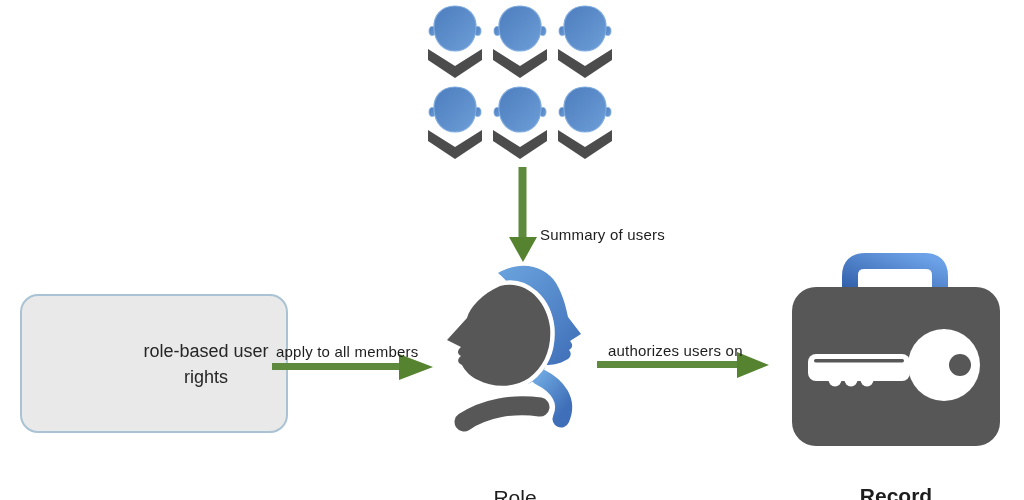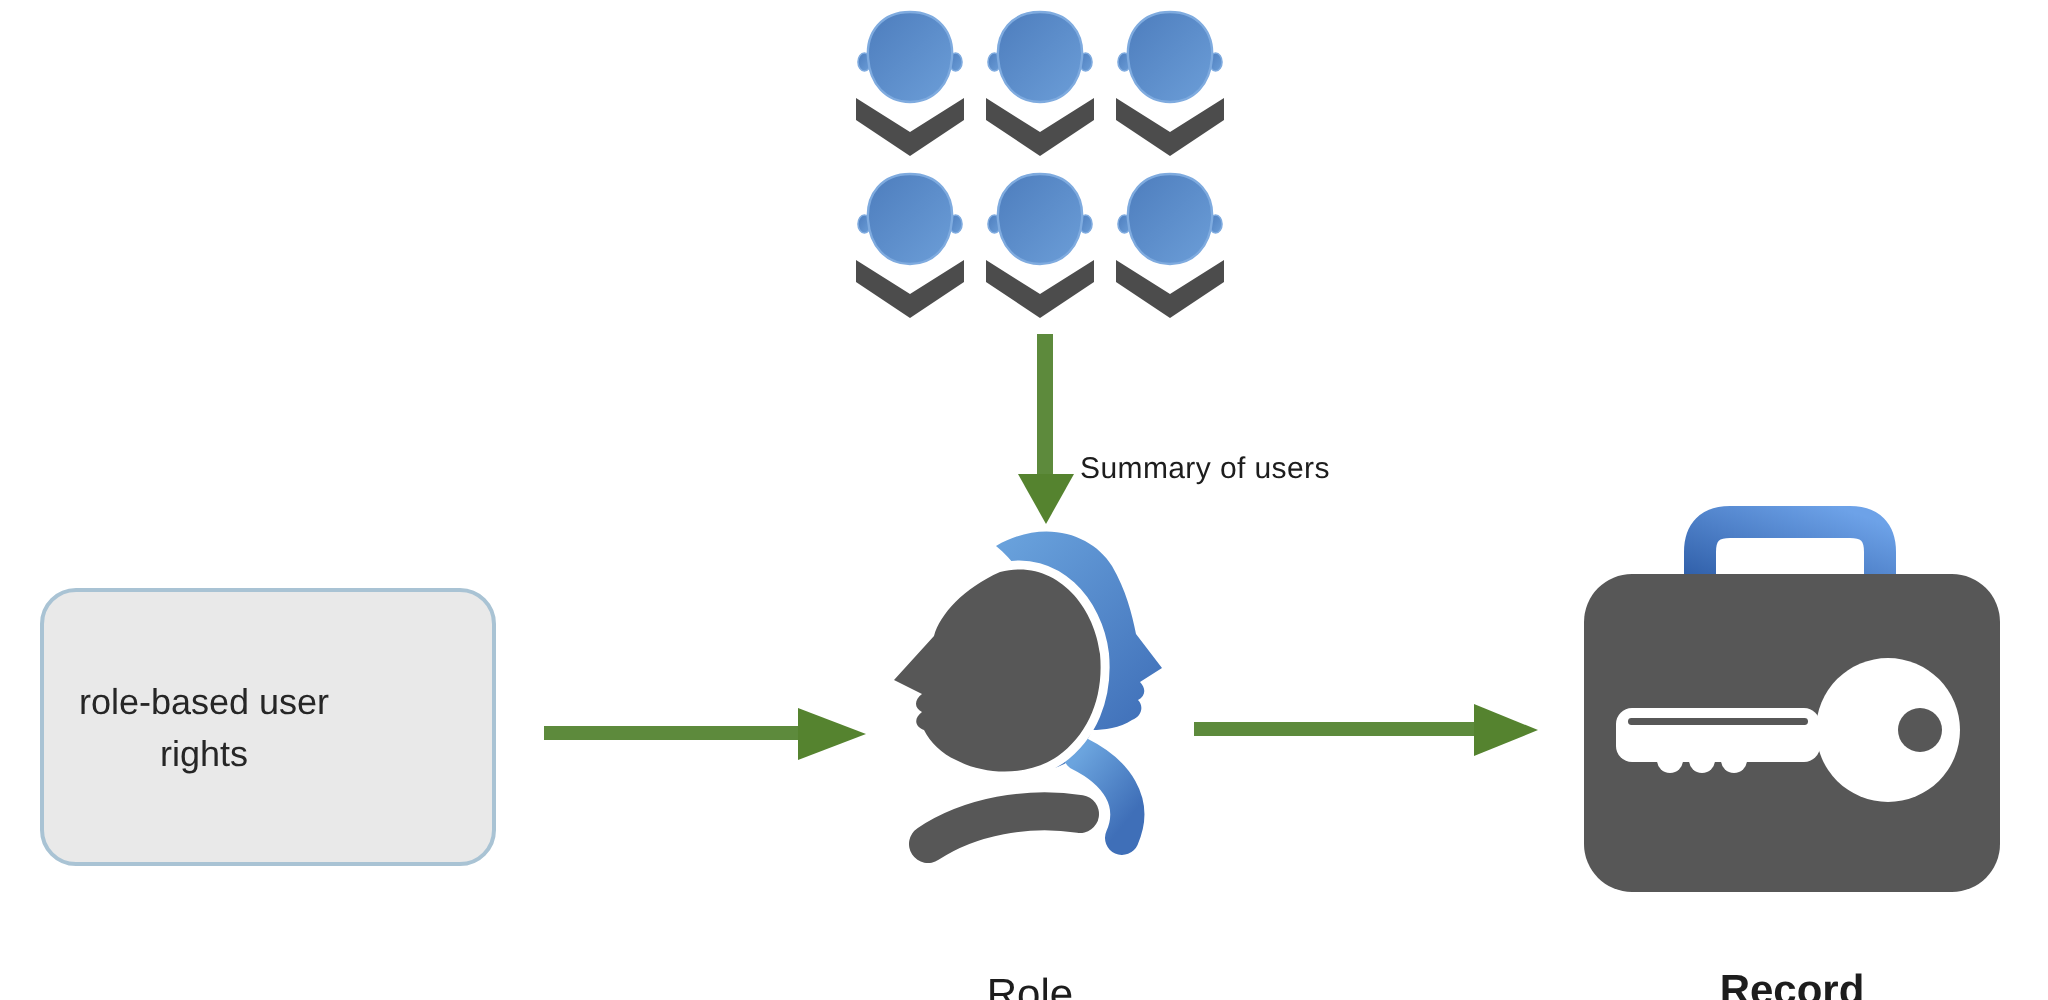--- a/index.html
+++ b/index.html
@@ -18,24 +18,24 @@
   .user-icon svg { display:block; width:56px; height:75px; }
 
   
   .conn-label {
     position:absolute; font-size:15px; color:var(--label-text,#1d1d1d);
     white-space:nowrap; letter-spacing:0.2px;
   }
 
   
   .rights-box {
-    position:absolute; left:20px; top:294px; width:228px; height:139px;
+    position:absolute; left:20px; top:294px; width:268px; height:139px;
     box-sizing:border-box; background:var(--box-fill,#e9e9e9);
     border:2px solid var(--box-border,#a9c3d4); border-radius:18px;
-    display:flex; align-items:center; justify-content:flex-start;
+    display:flex; align-items:center; justify-content:flex-end;
   }
   .rights-box span {
     display:block; width:160px; text-align:center;
     font-size:18px; line-height:26px; color:#262626;
   }
 
   
   .node-label {
     position:absolute; text-align:center; font-size:21px;
     color:var(--label-text,#1d1d1d);
@@ -139,20 +139,21 @@
   <div class="conn-label" style="left:540px; top:193px;margin-top:33px;">Summary of users</div>
 
   <div class="rights-box">
     <span>role-based user rights</span>
   </div>
 
   <svg class="abs" style="left:272px; top:352px;" width="162" height="30" viewBox="0 0 162 30">
     <rect x="0" y="11" width="130" height="7" fill="var(--arrow-green-stem,#5d8a3c)"></rect>
     <polygon points="127,2 161,15 127,28" fill="var(--arrow-green,#55832f)"></polygon>
   </svg>
+  <div class="conn-label" style="left:276px; top:343px;">apply to all members</div>
 
   <svg class="abs" style="left:440px; top:255px;" width="150" height="190" viewBox="0 0 150 190">
 
     <path fill="url(#blueGrad)" d="M58,18 C82,4 106,12 116,28 C123,40 126,52 128,62 L141,79 L130,86
              C133,89 133,93 129,95 C132,98 131,103 126,105 C120,109 112,110 106,110
              C102,120 95,127 87,129 L78,112 C90,95 88,42 58,18 Z"></path>
 
     <path fill="none" stroke="url(#blueGrad)" stroke-width="17" stroke-linecap="round" d="M100,122 C118,131 129,146 121,164"></path>
 
     <path fill="none" stroke="var(--dark-gray,#575757)" stroke-width="19" stroke-linecap="round" d="M24,167 C45,153 74,148 100,152"></path>
@@ -162,20 +163,21 @@
 
     <path fill="var(--dark-gray,#575757)" d="M60,31 C42,39 30,52 27,63 L7,85 L21,92 C17,95 17,99 21,101 C17,104 17,108 22,110
              C25,116 31,122 38,125 C53,133 75,133 89,123 C104,112 112,94 110,72 C107,47 87,24 60,31 Z"></path>
   </svg>
   <div class="node-label" style="left:440px; top:453px; width:150px;">Role</div>
 
   <svg class="abs" style="left:597px; top:349px;" width="172" height="30" viewBox="0 0 172 30">
     <rect x="0" y="12" width="143" height="7" fill="var(--arrow-green-stem,#5d8a3c)"></rect>
     <polygon points="140,3 172,16 140,29" fill="var(--arrow-green,#55832f)"></polygon>
   </svg>
+  <div class="conn-label" style="left:608px; top:342px;">authorizes users on</div>
 
   <div class="abs" style="left:790px; top:250px; width:212px; height:200px;">
     <svg class="abs" style="left:50px; top:2px;" width="110" height="42" viewBox="0 0 110 42">
       <path d="M10,42 L10,24 Q10,9 25,9 L85,9 Q100,9 100,24 L100,42" fill="none" stroke="url(#handleGrad)" stroke-width="16"></path>
     </svg>
     <div class="record-body">
       <svg width="208" height="159" viewBox="0 0 208 159">
         <circle cx="152" cy="78" r="36" fill="#fff"></circle>
         <circle cx="43" cy="93" r="6.5" fill="#fff"></circle>
         <circle cx="59" cy="93" r="6.5" fill="#fff"></circle>

